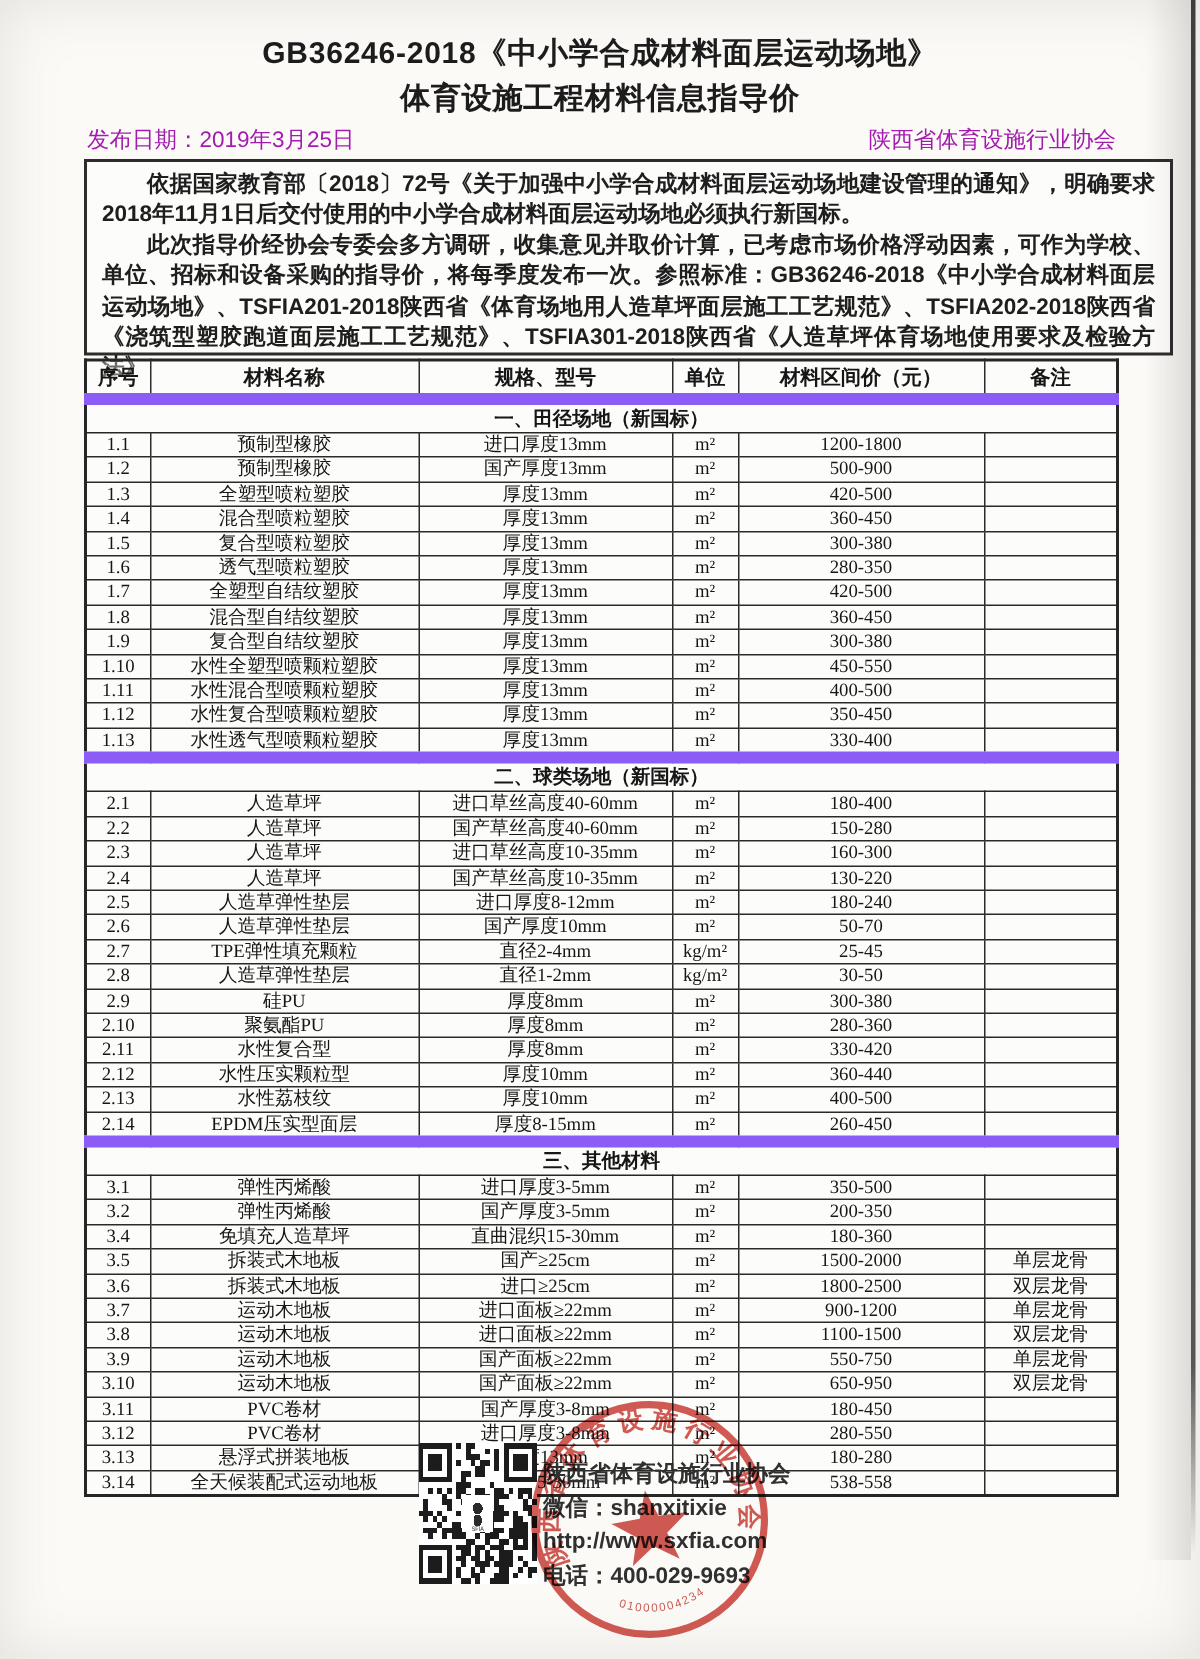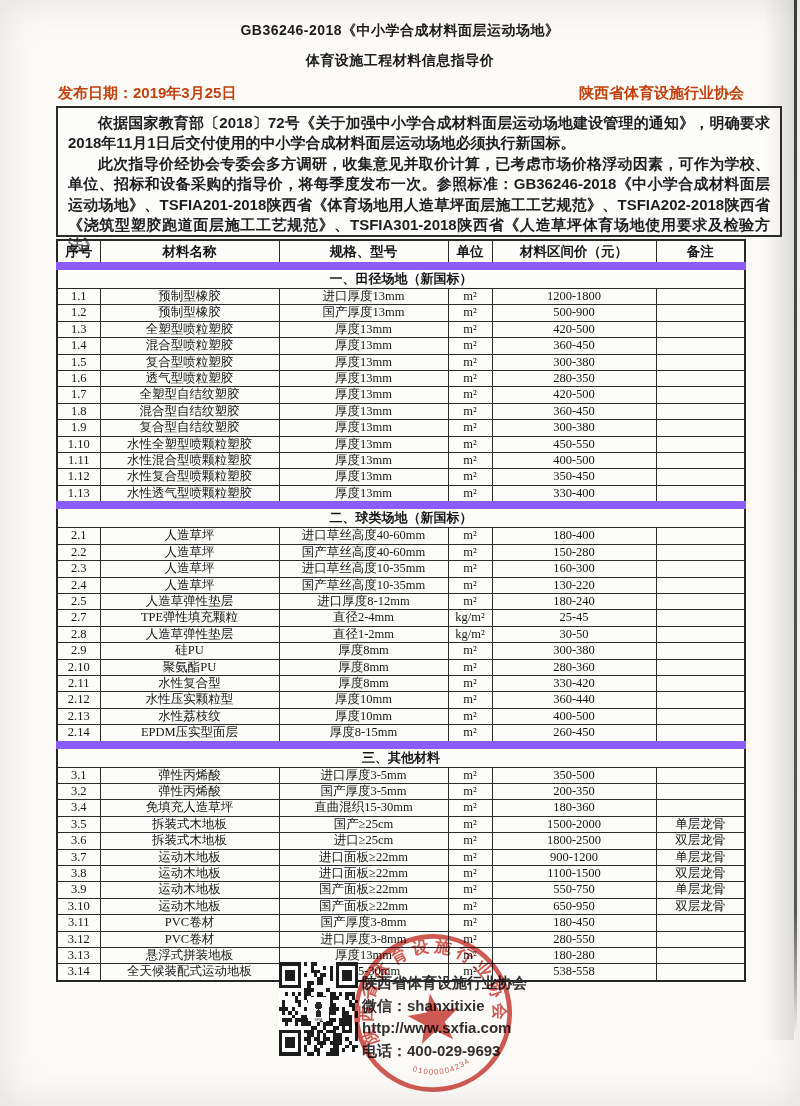--- a/index.html
+++ b/index.html
@@ -6,24 +6,24 @@
   body{width:800px;height:1106px;background:#eceae6;font-family:"Liberation Sans",sans-serif;}
   .scan{position:relative;width:800px;height:1106px;background:#fbfaf7;overflow:hidden;
         box-shadow:inset 0 0 40px rgba(120,115,108,.18);}
   
   .edge-band{position:absolute;left:764px;top:0;width:30px;height:1040px;
         background:linear-gradient(to right,rgba(180,178,174,0),rgba(168,166,162,.28));}
   .edge-line{position:absolute;left:794px;top:0;width:3px;height:1036px;
         background:linear-gradient(to bottom,#3e3e3e,#575757 88%,rgba(90,90,90,0));}
 
   .title{position:absolute;left:0;width:800px;text-align:center;font-weight:bold;
-        font-size:14px;color:#1c1c1c;letter-spacing:.5px;}
+        font-size:20px;color:#1c1c1c;letter-spacing:.5px;}
   .title1{top:22px;} .title2{top:52px;}
 
-  .dateline{position:absolute;top:84px;left:58px;width:686px;font-size:15px;font-weight:bold;color:#c2410c;}
+  .dateline{position:absolute;top:84px;left:58px;width:686px;font-size:15px;font-weight:normal;color:#a21caf;}
   .dateline .left{float:left;} .dateline .right{float:right;}
 
   .notice{position:absolute;top:106px;left:56px;width:726px;height:131px;box-sizing:border-box;
         border:2px solid #2c2c2c;background:rgba(255,255,255,.4);
         padding:5px 10px 2px 10px;font-size:15px;font-weight:bold;color:#1e1e1e;
         line-height:20.4px;text-align:justify;}
   .notice p{margin:0;text-indent:2em;}
 
   table.price{position:absolute;top:239px;left:56px;width:688px;border-collapse:collapse;
         table-layout:fixed;font-family:"Liberation Serif",serif;color:#161616;background:rgba(255,255,255,.35);padding-left:28px;}
@@ -226,20 +226,28 @@
           <td>m²</td>
           <td>130-220</td>
           <td></td>
         </tr>
         <tr class="datarow">
           <td>2.5</td>
           <td>人造草弹性垫层</td>
           <td>进口厚度8-12mm</td>
           <td>m²</td>
           <td>180-240</td>
+          <td></td>
+        </tr>
+        <tr class="datarow">
+          <td>2.6</td>
+          <td>人造草弹性垫层</td>
+          <td>国产厚度10mm</td>
+          <td>m²</td>
+          <td>50-70</td>
           <td></td>
         </tr>
         <tr class="datarow">
           <td>2.7</td>
           <td>TPE弹性填充颗粒</td>
           <td>直径2-4mm</td>
           <td>kg/m²</td>
           <td>25-45</td>
           <td></td>
         </tr>

